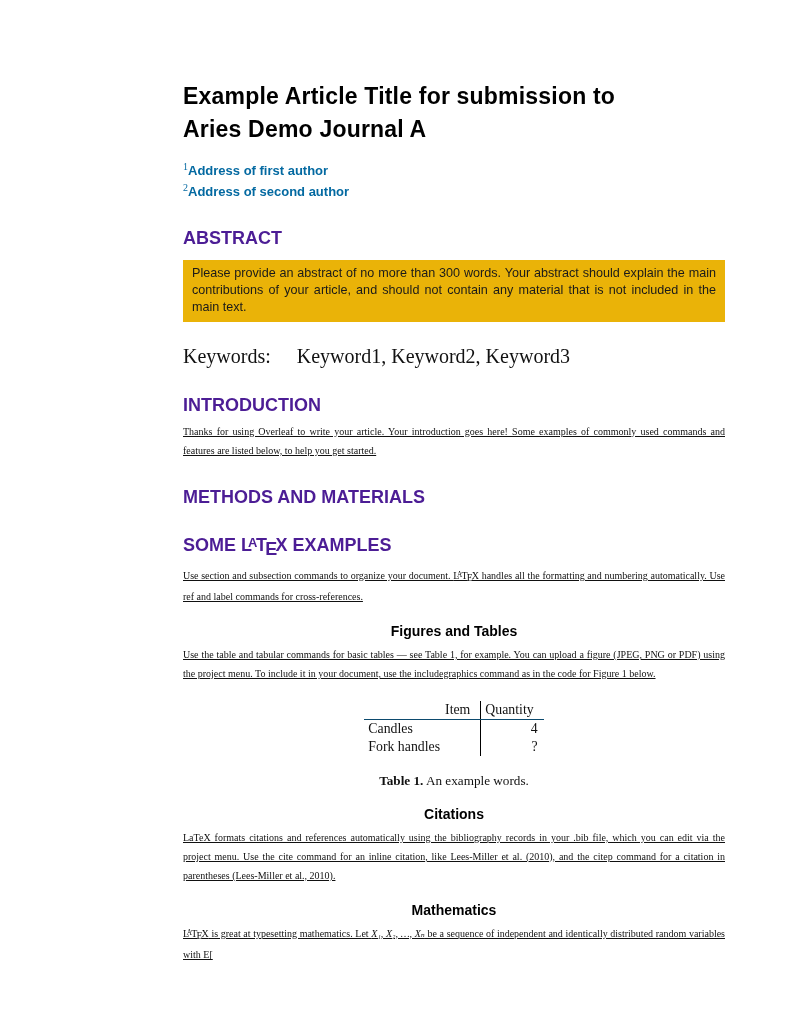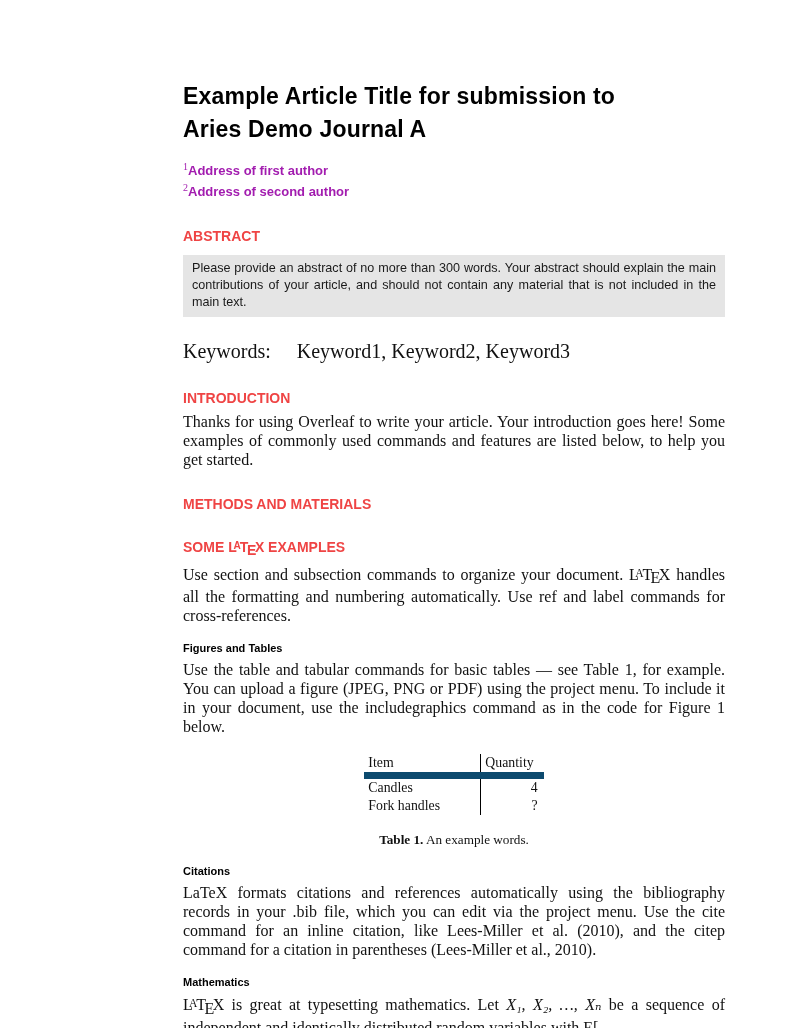--- a/index.html
+++ b/index.html
@@ -37,45 +37,47 @@
   .authors sup, .address sup {
     font-family: "Liberation Serif", "DejaVu Serif", serif;
     font-weight: normal;
     font-size: 10px;
   }
   .address {
     font-family: "Liberation Sans", "DejaVu Sans", sans-serif;
     font-weight: bold;
     font-size: 13px;
     line-height: 16.5px;
-    color: #a21caf;
+    color: #0369a1;
   }
 
   
   h2.section {
     font-family: "Liberation Sans", "DejaVu Sans", sans-serif;
     font-weight: bold;
-    font-size: 14px;
-    color: #ef4444;
+    font-size: 18px;
+    color: #4c1d95;
     margin: 27px 0 0 0;
   }
   h3.subsection {
     font-family: "Liberation Sans", "DejaVu Sans", sans-serif;
     font-weight: bold;
-    font-size: 11px;
+    font-size: 14px;
     color: #000;
     margin: 17px 0 0 0;
+    text-align: center;
   }
 
   
   p.body {
-    font-size: 16px;
+    font-size: 10px;
     line-height: 19px;
     text-align: justify;
     margin: 6px 0 0 0;
+    text-decoration: underline;
   }
 
   
   .abstract-box {
     margin-top: 11px;
     padding: 5px 9px 6px 9px;
     font-family: "Liberation Sans", "DejaVu Sans", sans-serif;
     font-size: 12.6px;
     line-height: 17px;
     color: #1a1a1a;
@@ -108,21 +110,21 @@
     margin: 0 auto;
     font-size: 13.8px;
   }
   table.example-table th, table.example-table td {
     font-weight: normal;
     padding: 1px 10px 1px 4px;
     text-align: left;
     white-space: nowrap;
   }
   table.example-table .col-item { width: 102px; border-right: 1px solid #000; }
-  table.example-table thead th { border-bottom: 7px solid #0c4a6e; }
+  table.example-table thead th { border-bottom: 1px solid #0c4a6e; text-align: right; }
   table.example-table td.qty { text-align: right; padding-right: 6px; }
   .table-caption {
     margin-top: 17px;
     font-size: 13.2px;
     text-align: center;
   }
   .table-caption .cap-label {
     font-family: Liberation Serif, serif;
     font-weight: bold;
   }
@@ -137,21 +139,21 @@
 
   <h1 class="title"><span>Example Article Title for submission to</span><br><span>Aries Demo Journal A</span></h1>
 
 
   <div>
     <div class="address"><sup>1</sup><span>Address of first author</span></div>
     <div class="address"><sup>2</sup><span>Address of second author</span></div>
   </div>
 
   <h2 class="section">ABSTRACT</h2>
-  <div class="abstract-box" style="background: #e5e5e5;"><span>Please provide an abstract of no more than 300 words. Your abstract should explain the main contributions of your article, and should not contain any material that is not included in the main text.</span></div>
+  <div class="abstract-box" style="background: #eab308;"><span>Please provide an abstract of no more than 300 words. Your abstract should explain the main contributions of your article, and should not contain any material that is not included in the main text.</span></div>
   <div class="keywords"><span class="kw-label">Keywords:</span><span>Keyword1, Keyword2, Keyword3</span></div>
 
   <h2 class="section">INTRODUCTION</h2>
   <p class="body">Thanks for using Overleaf to write your article. Your introduction goes here! Some examples of commonly used commands and features are listed below, to help you get started.</p>
 
   <h2 class="section">METHODS AND MATERIALS</h2>
 
   <h2 class="section"><span>SOME </span><span class="latex-logo"><span>L</span><span class="lg-a">A</span><span>T</span><span class="lg-e">E</span><span>X</span></span><span> EXAMPLES</span></h2>
   <p class="body"><span>Use section and subsection commands to organize your document. </span><span class="latex-logo"><span>L</span><span class="lg-a">A</span><span>T</span><span class="lg-e">E</span><span>X</span></span><span> handles all the formatting and numbering automatically. Use ref and label commands for cross-references.</span></p>
 

